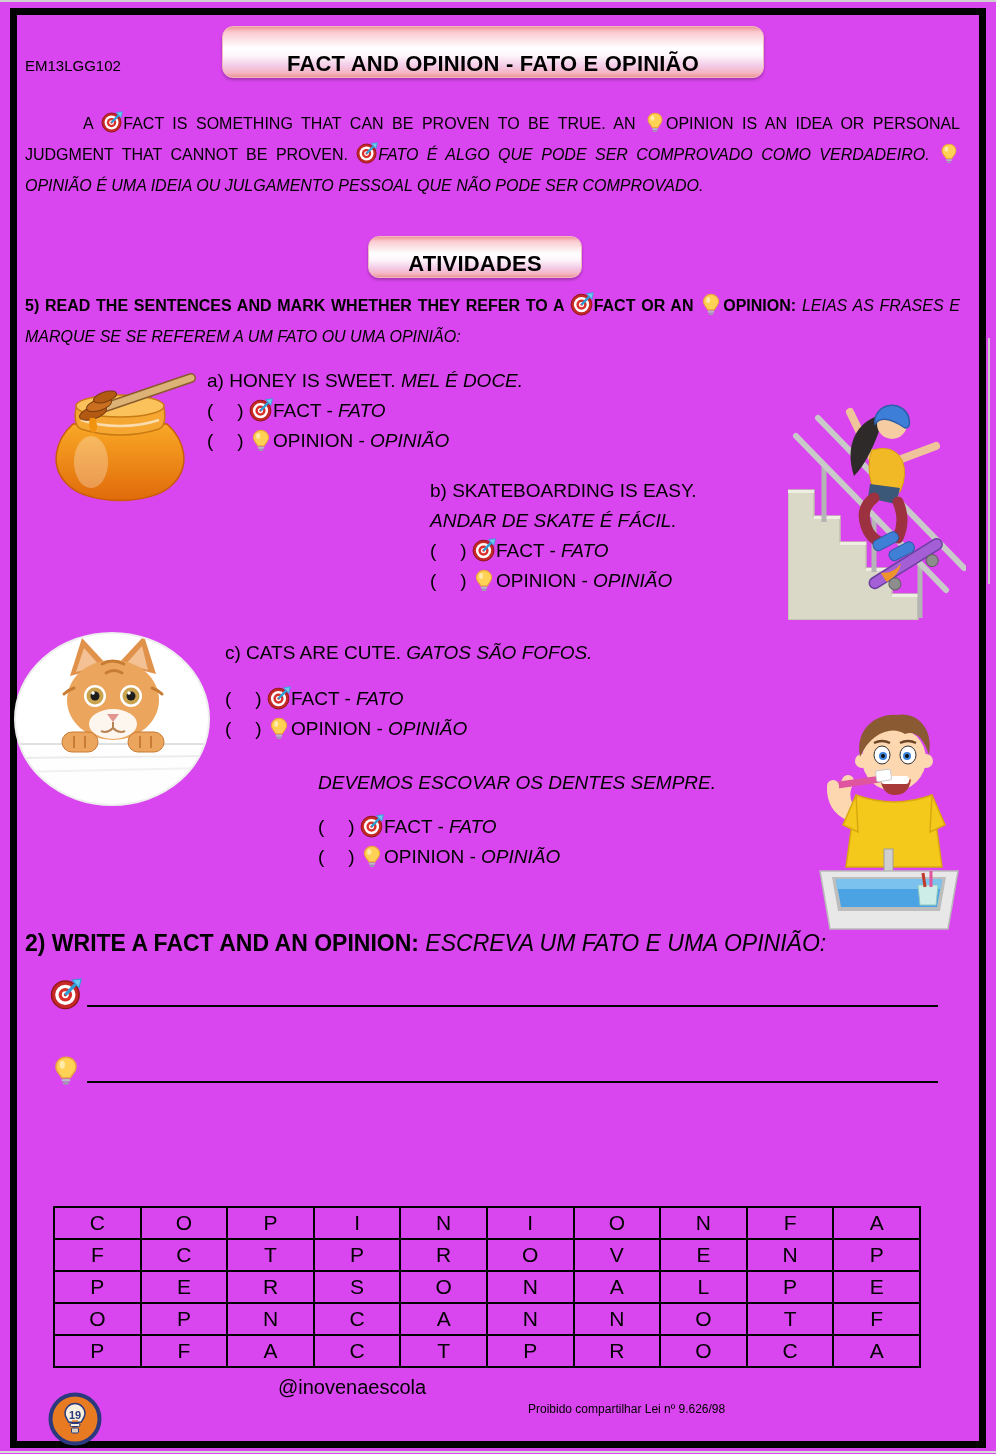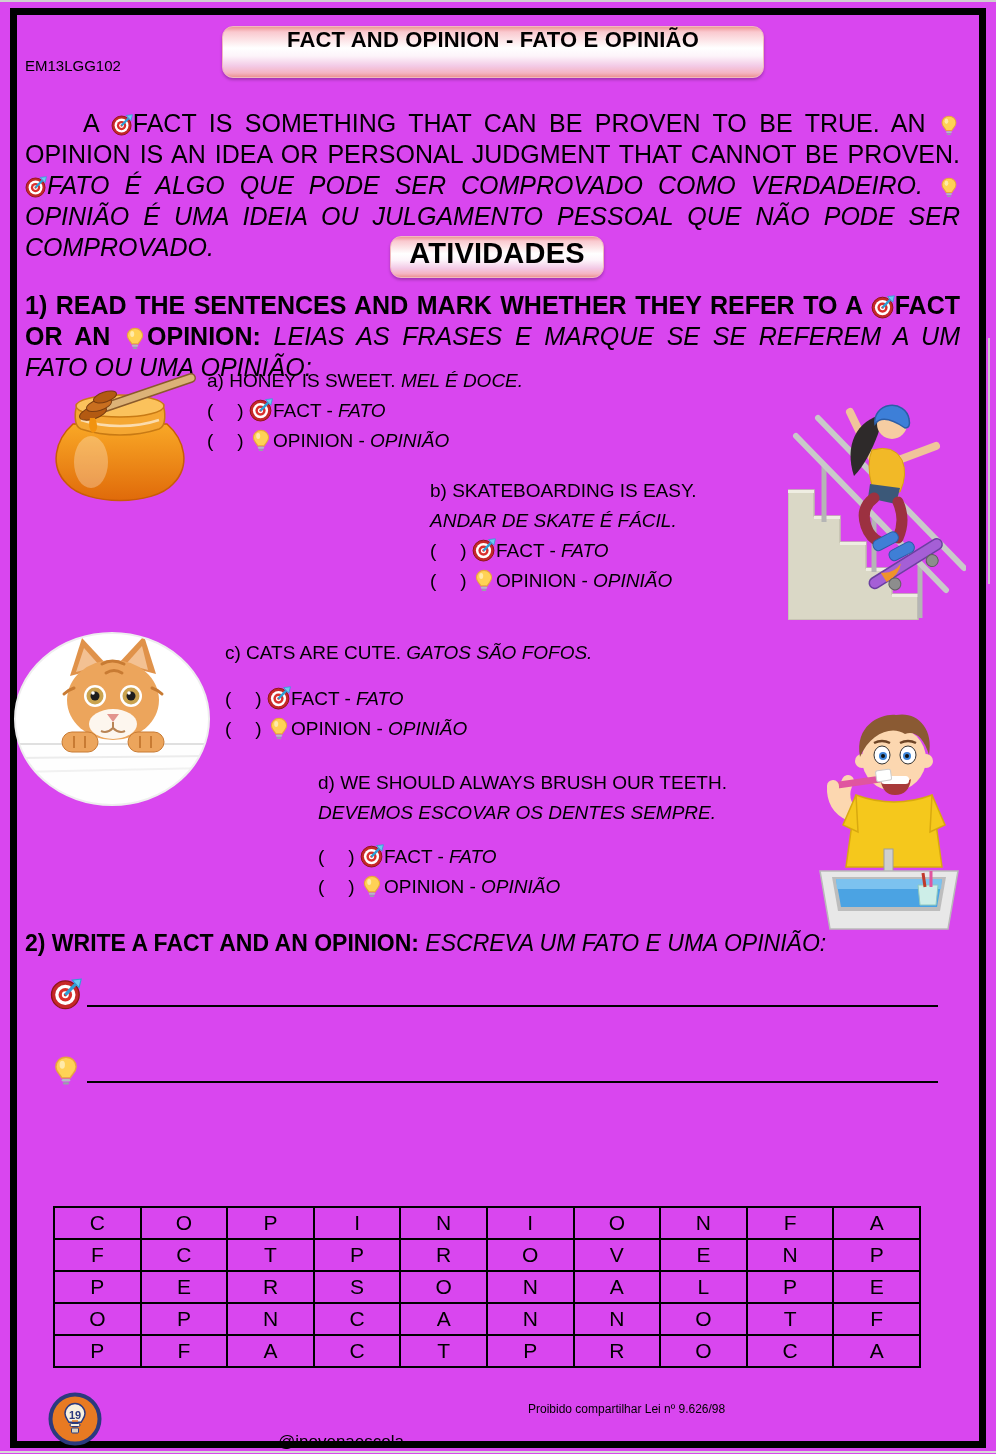--- a/index.html
+++ b/index.html
@@ -4,28 +4,28 @@
 <style>
   html,body { margin:0; padding:0; background:#ffffff; }
   .page { position:relative; width:996px; height:1454px; background:#d946ef; overflow:hidden;
           font-family:"Liberation Sans","DejaVu Sans",sans-serif; color:#000; }
   .frame { position:absolute; left:10px; top:8px; width:976px; height:1440px;
            border:7px solid #000; box-sizing:border-box; }
   .artifact { position:absolute; background:#cfcfcf; }
 
   .code { position:absolute; left:25px; top:57px; font-size:15px; }
 
-  .banner { position:absolute; display:flex; align-items:flex-start; justify-content:center;
+  .banner { position:absolute; display:flex; align-items:flex-end; justify-content:center;
             border-radius:11px; font-weight:bold; letter-spacing:0.2px;
             background:linear-gradient(180deg,#ee9797 0%,#fac9cf 10%,#ffffff 42%,#fdf4fa 58%,#f3cae6 78%,#f5b4c2 92%,#ec9494 100%);
             box-shadow:0 2px 3px rgba(0,0,0,0.25); border:1px solid #f0b9bd; box-sizing:border-box; }
   .banner.title  { left:222px; top:26px;  width:542px; height:52px; font-size:22px; }
-  .banner.activ  { left:390px; top:236px; width:214px; height:42px; font-size:29px; }
-
-  .para { position:absolute; left:25px; width:935px; font-size:25px; line-height:31px;
+  .banner.activ  { left:368px; top:236px; width:214px; height:42px; font-size:22px; }
+
+  .para { position:absolute; left:25px; width:935px; font-size:16px; line-height:31px;
           text-align:justify; margin:0; }
   .intro { top:108px; text-indent:58px; }
   .exh1  { top:290px; }
   .exh3  { top:1136px; }
   .b  { font-weight:bold; }
   .pt { font-style:italic; }
 
   .inline-icon { width:24px; height:24px; vertical-align:-5px; }
   .inline-icon.sm { width:22px; height:22px; vertical-align:-4px; }
 
@@ -47,21 +47,21 @@
   .write-line .rule { flex:1; border-bottom:2.5px solid #000; margin-left:5px; margin-bottom:3px; }
   .write-line.fact    { top:972px; }
   .write-line.opinion { top:1048px; }
   .write-line svg { width:32px; height:32px; }
 
   table.wordsearch { position:absolute; left:53px; top:1206px; width:868px;
                      border-collapse:collapse; table-layout:fixed; }
   table.wordsearch td { border:2px solid #000; height:30px; text-align:center;
                         font-size:21px; padding:0; }
 
-  .footer-handle { position:absolute; left:278px; top:1432px; font-size:17px; }
+  .footer-handle { position:absolute; left:278px; top:1376px; font-size:20px; }
   .footer-law    { position:absolute; left:528px; top:1402px; font-size:12px; }
   .logo { position:absolute; left:48px; top:1392px; z-index:5; }
   .hidden-defs { position:absolute; width:0; height:0; overflow:hidden; }
 </style>
 </head>
 <body>
 
 <svg class="hidden-defs" aria-hidden="true">
   <defs>
     <symbol id="icon-target" viewBox="0 0 24 24">
@@ -103,21 +103,21 @@
       </svg><span>OPINION IS AN IDEA OR PERSONAL JUDGMENT THAT CANNOT BE PROVEN. </span><svg class="inline-icon sm">
         <use href="#icon-target"></use>
       </svg><span class="pt">FATO É ALGO QUE PODE SER COMPROVADO COMO VERDADEIRO. </span><svg class="inline-icon sm">
         <use href="#icon-bulb"></use>
       </svg><span class="pt">OPINIÃO É UMA IDEIA OU JULGAMENTO PESSOAL QUE NÃO PODE SER COMPROVADO.</span></p>
 
   <div class="banner activ">
     <span>ATIVIDADES</span>
   </div>
 
-  <p class="para exh1"><span class="b">1) READ THE SENTENCES AND MARK WHETHER THEY REFER TO A </span><svg class="inline-icon">
+  <p class="para exh1"><span class="b">5) READ THE SENTENCES AND MARK WHETHER THEY REFER TO A </span><svg class="inline-icon">
         <use href="#icon-target"></use>
       </svg><span class="b">FACT OR AN </span><svg class="inline-icon">
         <use href="#icon-bulb"></use>
       </svg><span class="b">OPINION: </span><span class="pt">LEIAS AS FRASES E MARQUE SE SE REFEREM A UM FATO OU UMA OPINIÃO:</span></p>
 
   <svg class="art" style="left:35px;top:366px" width="170" height="142" viewBox="0 0 170 142">
     <defs>
       <linearGradient id="honeyG" x1="0" y1="0" x2="0" y2="1">
         <stop offset="0" stop-color="#f9a826"></stop>
           <stop offset="1" stop-color="#e06a0a"></stop>
@@ -279,21 +279,20 @@
     <path d="M10,168 L148,168 L138,226 L20,226 Z" fill="#e8e8e8" stroke="#b9b9b9" stroke-width="1.5"></path>
     <path d="M22,174 L136,174 L130,208 L28,208 Z" fill="#bdbdbd"></path>
     <path d="M26,176 L132,176 L127,204 L31,204 Z" fill="#4ba3e3"></path>
     <path d="M26,176 L132,176 L131,186 L27,186 Z" fill="#7cc2ef"></path>
     <path d="M108,182 h20 l-2,20 h-16 Z" fill="#cdeee8" stroke="#8fc9bf"></path>
     <line x1="113" y1="170" x2="115" y2="184" stroke="#c0392b" stroke-width="3"></line>
     <line x1="121" y1="168" x2="121" y2="184" stroke="#e055a0" stroke-width="3"></line>
   </svg>
 
   <div class="item" style="left:318px;top:768px">
-    <div><span class="sent-en">d) WE SHOULD ALWAYS BRUSH OUR TEETH.</span></div>
     <div><span class="sent-pt">DEVEMOS ESCOVAR OS DENTES SEMPRE.</span></div>
     <div class="opt-row opts-gap-d"><span class="paren"><span>(</span><span class="gap"></span><span>)</span></span> <svg class="inline-icon">
           <use href="#icon-target"></use>
         </svg><span>FACT - </span><span class="opt-pt">FATO</span></div>
     <div class="opt-row"><span class="paren"><span>(</span><span class="gap"></span><span>)</span></span> <svg class="inline-icon">
           <use href="#icon-bulb"></use>
         </svg><span>OPINION - </span><span class="opt-pt">OPINIÃO</span></div>
   </div>
 
   <p class="ex2-heading"><span class="b">2) WRITE A FACT AND AN OPINION: </span><span class="pt">ESCREVA UM FATO E UMA OPINIÃO:</span></p>

